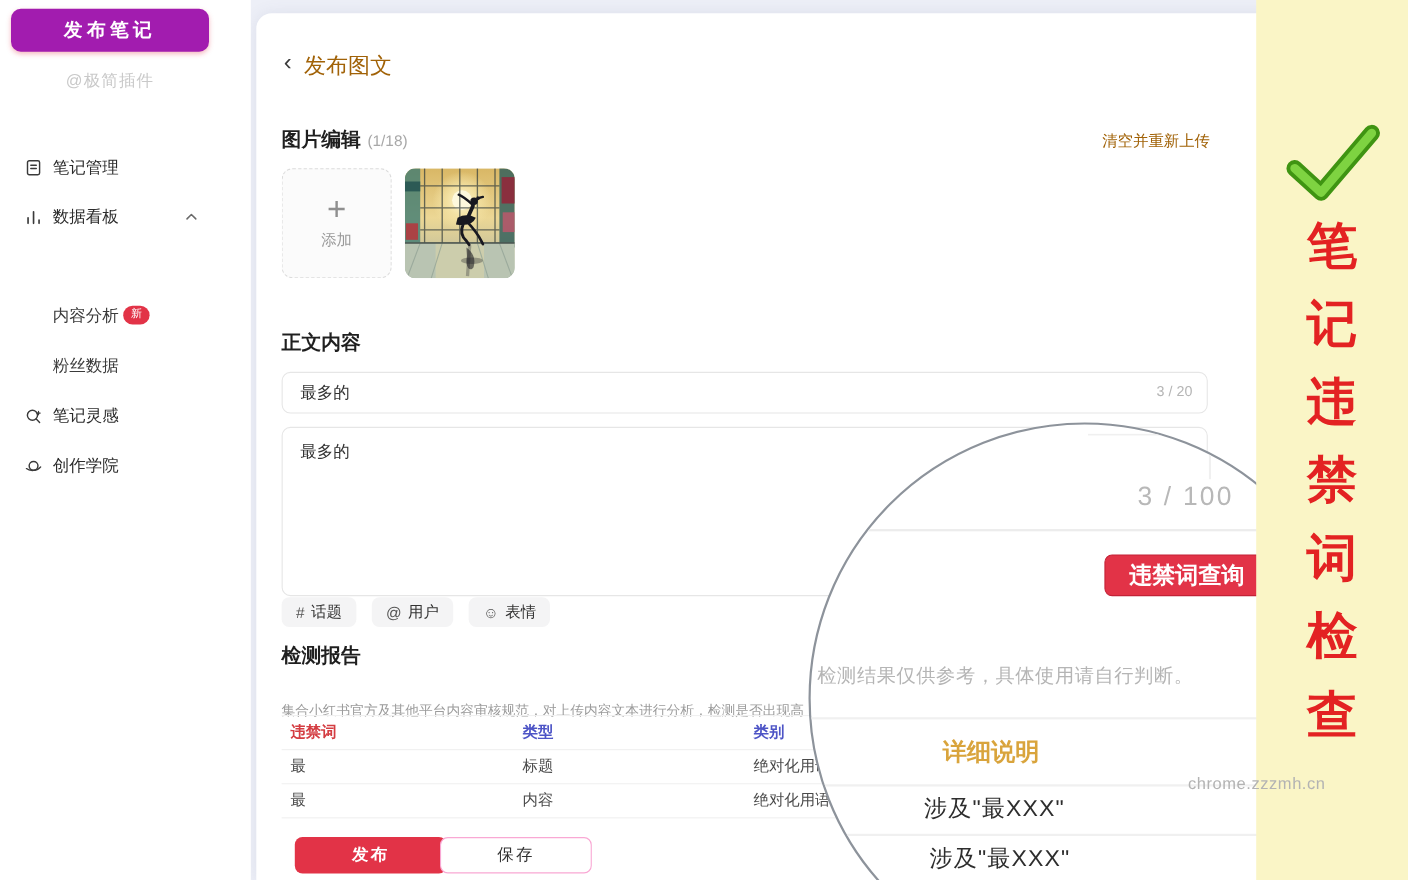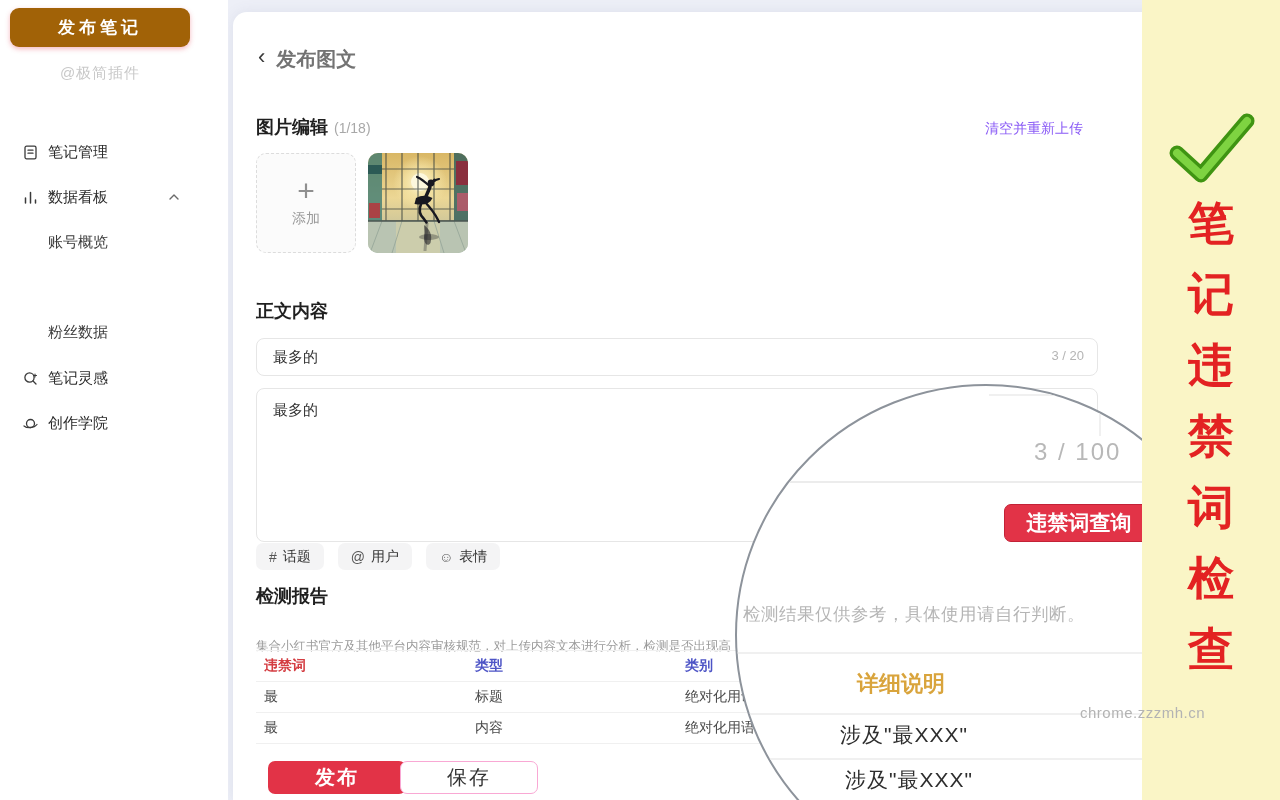--- a/index.html
+++ b/index.html
@@ -5,45 +5,45 @@
   * { margin:0; padding:0; box-sizing:border-box; }
   html,body { width:1280px; height:800px; overflow:hidden; }
   body {
     font-family:"Liberation Sans","DejaVu Sans",sans-serif;
     background:#edeff7; color:#2b2b2b; position:relative;
   }
   
   .sidebar { position:absolute; left:0; top:0; width:228px; height:800px; background:#ffffff; z-index:2; }
   .publish-btn {
     position:absolute; left:10px; top:8px; width:180px; height:39px;
-    background:#a16207; color:#fff; font-size:17px; font-weight:bold;
+    background:#a21caf; color:#fff; font-size:17px; font-weight:bold;
     border:none; border-radius:9px; letter-spacing:4px; cursor:pointer;
     display:flex; align-items:center; justify-content:center;
     box-shadow:0 2px 5px rgba(226,51,71,.35);
   }
   .side-watermark { position:absolute; left:0; top:64px; width:200px; text-align:center;
     color:#c9c9c9; font-size:15px; letter-spacing:1px; }
   .nav-item { position:absolute; left:0; width:228px; height:34px; display:flex;
     align-items:center; font-size:15px; color:#2b2b2b; cursor:pointer; }
   .nav-item .nicon { position:absolute; left:21px; width:18px; height:18px; display:flex; align-items:center; justify-content:center; }
   .nav-item .nlabel { position:absolute; left:48px; white-space:nowrap; }
   .nav-item.sub .nlabel { left:48px; color:#3a3a3a; }
   .nav-chevron { position:absolute; right:48px; top:11px; }
   .new-badge { position:absolute; left:112px; top:8px; background:#e23347; color:#fff;
     font-size:10px; line-height:16px; height:17px; padding:0 7px; border-radius:9px; }
   
   .card { position:absolute; left:233px; top:12px; width:1047px; height:788px;
     background:#ffffff; border-top-left-radius:14px; z-index:1;
     box-shadow:0 0 14px rgba(90,100,140,.10); }
   .back-row { position:absolute; left:25px; top:33px; height:28px; display:flex; align-items:center; gap:11px; cursor:pointer; }
   .back-chevron { font-size:22px; color:#3a3a3a; line-height:22px; transform:translateY(-2px); }
-  .page-title { font-size:20px; font-weight:bold; color:#737373; }
+  .page-title { font-size:20px; font-weight:normal; color:#a16207; }
   .section-title { position:absolute; left:23px; font-size:18px; font-weight:bold; color:#1f1f1f; }
   .count-muted { font-size:14px; font-weight:normal; color:#a8a8a8; margin-left:6px; }
-  .clear-link { position:absolute; right:197px; top:108px; color:#8b5cf6; font-size:14px; cursor:pointer; }
+  .clear-link { position:absolute; right:180px; top:108px; color:#a16207; font-size:14px; cursor:pointer; }
   .add-box { position:absolute; left:23px; top:141px; width:100px; height:100px;
     border:1.5px dashed #dcdcdc; border-radius:10px; background:#fbfbfb; cursor:pointer;
     display:flex; flex-direction:column; align-items:center; justify-content:center; gap:6px; }
   .add-plus { font-size:30px; color:#8f8f8f; line-height:26px; font-weight:300; }
   .add-label { font-size:14px; color:#9a9a9a; }
   .thumb { position:absolute; left:135px; top:141px; width:100px; height:100px;
     border-radius:10px; overflow:hidden; cursor:pointer; }
   .title-input { position:absolute; left:23px; top:326px; width:842px; height:38px;
     border:1px solid #e6e6e6; border-radius:8px; font-size:15px; color:#333;
     padding:0 70px 0 16px; outline:none; font-family:inherit; background:#fff; }
@@ -62,21 +62,21 @@
   .tbl .thead { height:32px; border-top:1px solid #f0f0f0; border-bottom:1px solid #f0f0f0; }
   .tbl .c1 { position:absolute; left:8px;  top:50%; transform:translateY(-50%); }
   .tbl .c2 { position:absolute; left:219px; top:50%; transform:translateY(-50%); }
   .tbl .c3 { position:absolute; left:429px; top:50%; transform:translateY(-50%); }
   .tbl .c4 { position:absolute; left:639px; top:50%; transform:translateY(-50%); }
   .h-forbidden { color:#d43d42; font-weight:bold; }
   .h-type, .h-cat { color:#4d54c6; font-weight:bold;font-family:Liberation Mono, monospace; }
   .h-detail { color:#d9a43c; font-weight:bold; }
   .cell { color:#4a4a4a; }
   .footer-btn { position:absolute; top:749px; width:138px; height:33px; border-radius:7px;
-    font-size:20px; display:flex; align-items:center; justify-content:center;
+    font-size:15px; display:flex; align-items:center; justify-content:center;
     cursor:pointer; letter-spacing:2px; }
   .btn-publish { left:35px; background:#e23347; color:#fff; font-weight:bold; border:none; }
   .btn-save { left:167px; background:#fff; color:#333; border:1px solid #f9a8d4; }
   
   .magnifier { position:absolute; left:735px; top:384px; width:502px; height:502px;
     border-radius:50%; background:#ffffff; border:2px solid #8d939b; z-index:5; overflow:hidden; }
   .z-corner { position:absolute; left:252px; top:8px; width:112px; height:42px;
     border-top:2px solid #f0f0f0; border-right:2px solid #f0f0f0; border-top-right-radius:12px; }
   .z-counter { position:absolute; left:253px; top:52px; font-size:24px; color:#b8b8b8; letter-spacing:2px;margin-left:44px; }
   .z-line1 { position:absolute; left:0; top:95px; width:100%; border-top:2px solid #ececec; }
@@ -125,24 +125,25 @@
         </svg>
     </span>
     <span class="nlabel">数据看板</span>
     <span class="nav-chevron">
       <svg class="mi" width="12" height="12" viewBox="0 0 12 12">
           <path d="M2 8 L6 4 L10 8" fill="none" stroke="#6a6a6a" stroke-width="1.4" stroke-linecap="round" stroke-linejoin="round"></path>
         </svg>
     </span>
   </div>
 
-  <div class="nav-item sub" style="top:225px">
-    <span class="nlabel">账号概览</span>
-  </div>
-
+
+  <div class="nav-item sub" style="top:270px">
+    <span class="nlabel">内容分析</span>
+    <span class="new-badge">新</span>
+  </div>
 
   <div class="nav-item sub" style="top:315px">
     <span class="nlabel">粉丝数据</span>
   </div>
 
   <div class="nav-item" style="top:406px">
     <span class="nicon">
       <svg class="mi" width="17" height="17" viewBox="0 0 17 17">
           <circle cx="8.5" cy="8.5" r="4" fill="none" stroke="#3a3a3a" stroke-width="1.3"></circle>
           <path d="M2 11 C5 13.5 12 13.5 15 9.5" fill="none" stroke="#3a3a3a" stroke-width="1.2" stroke-linecap="round"></path>

